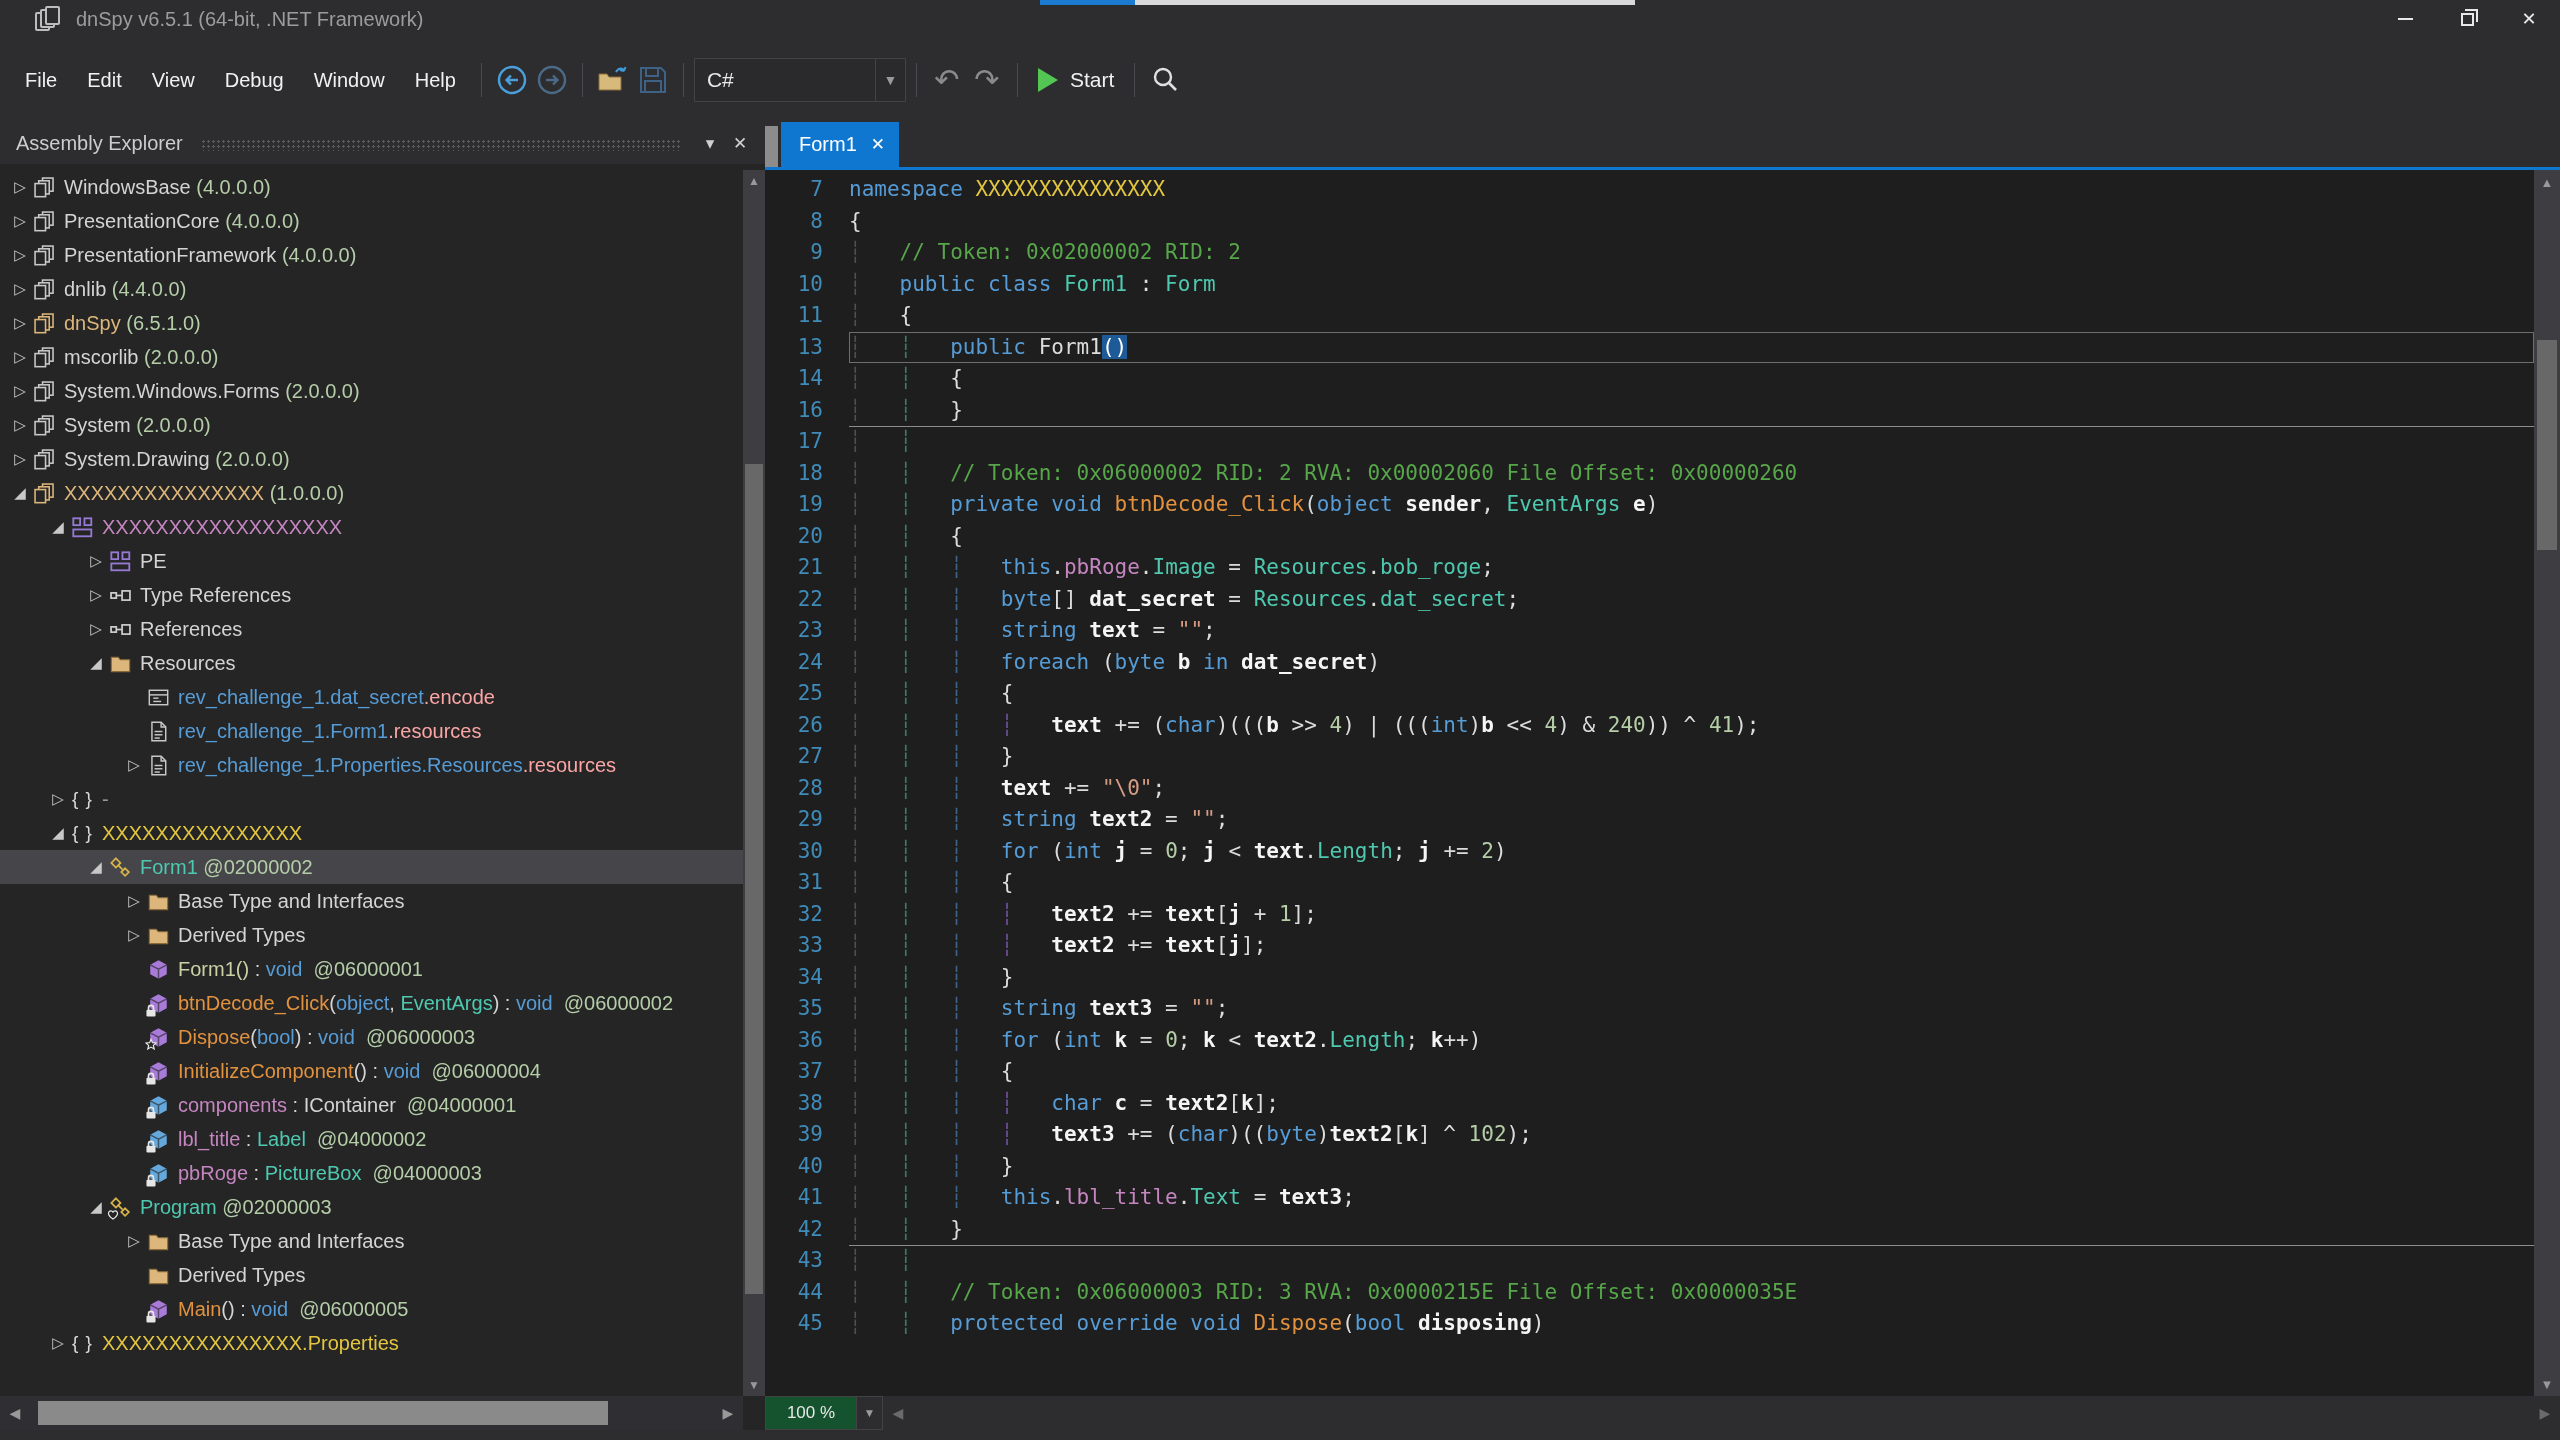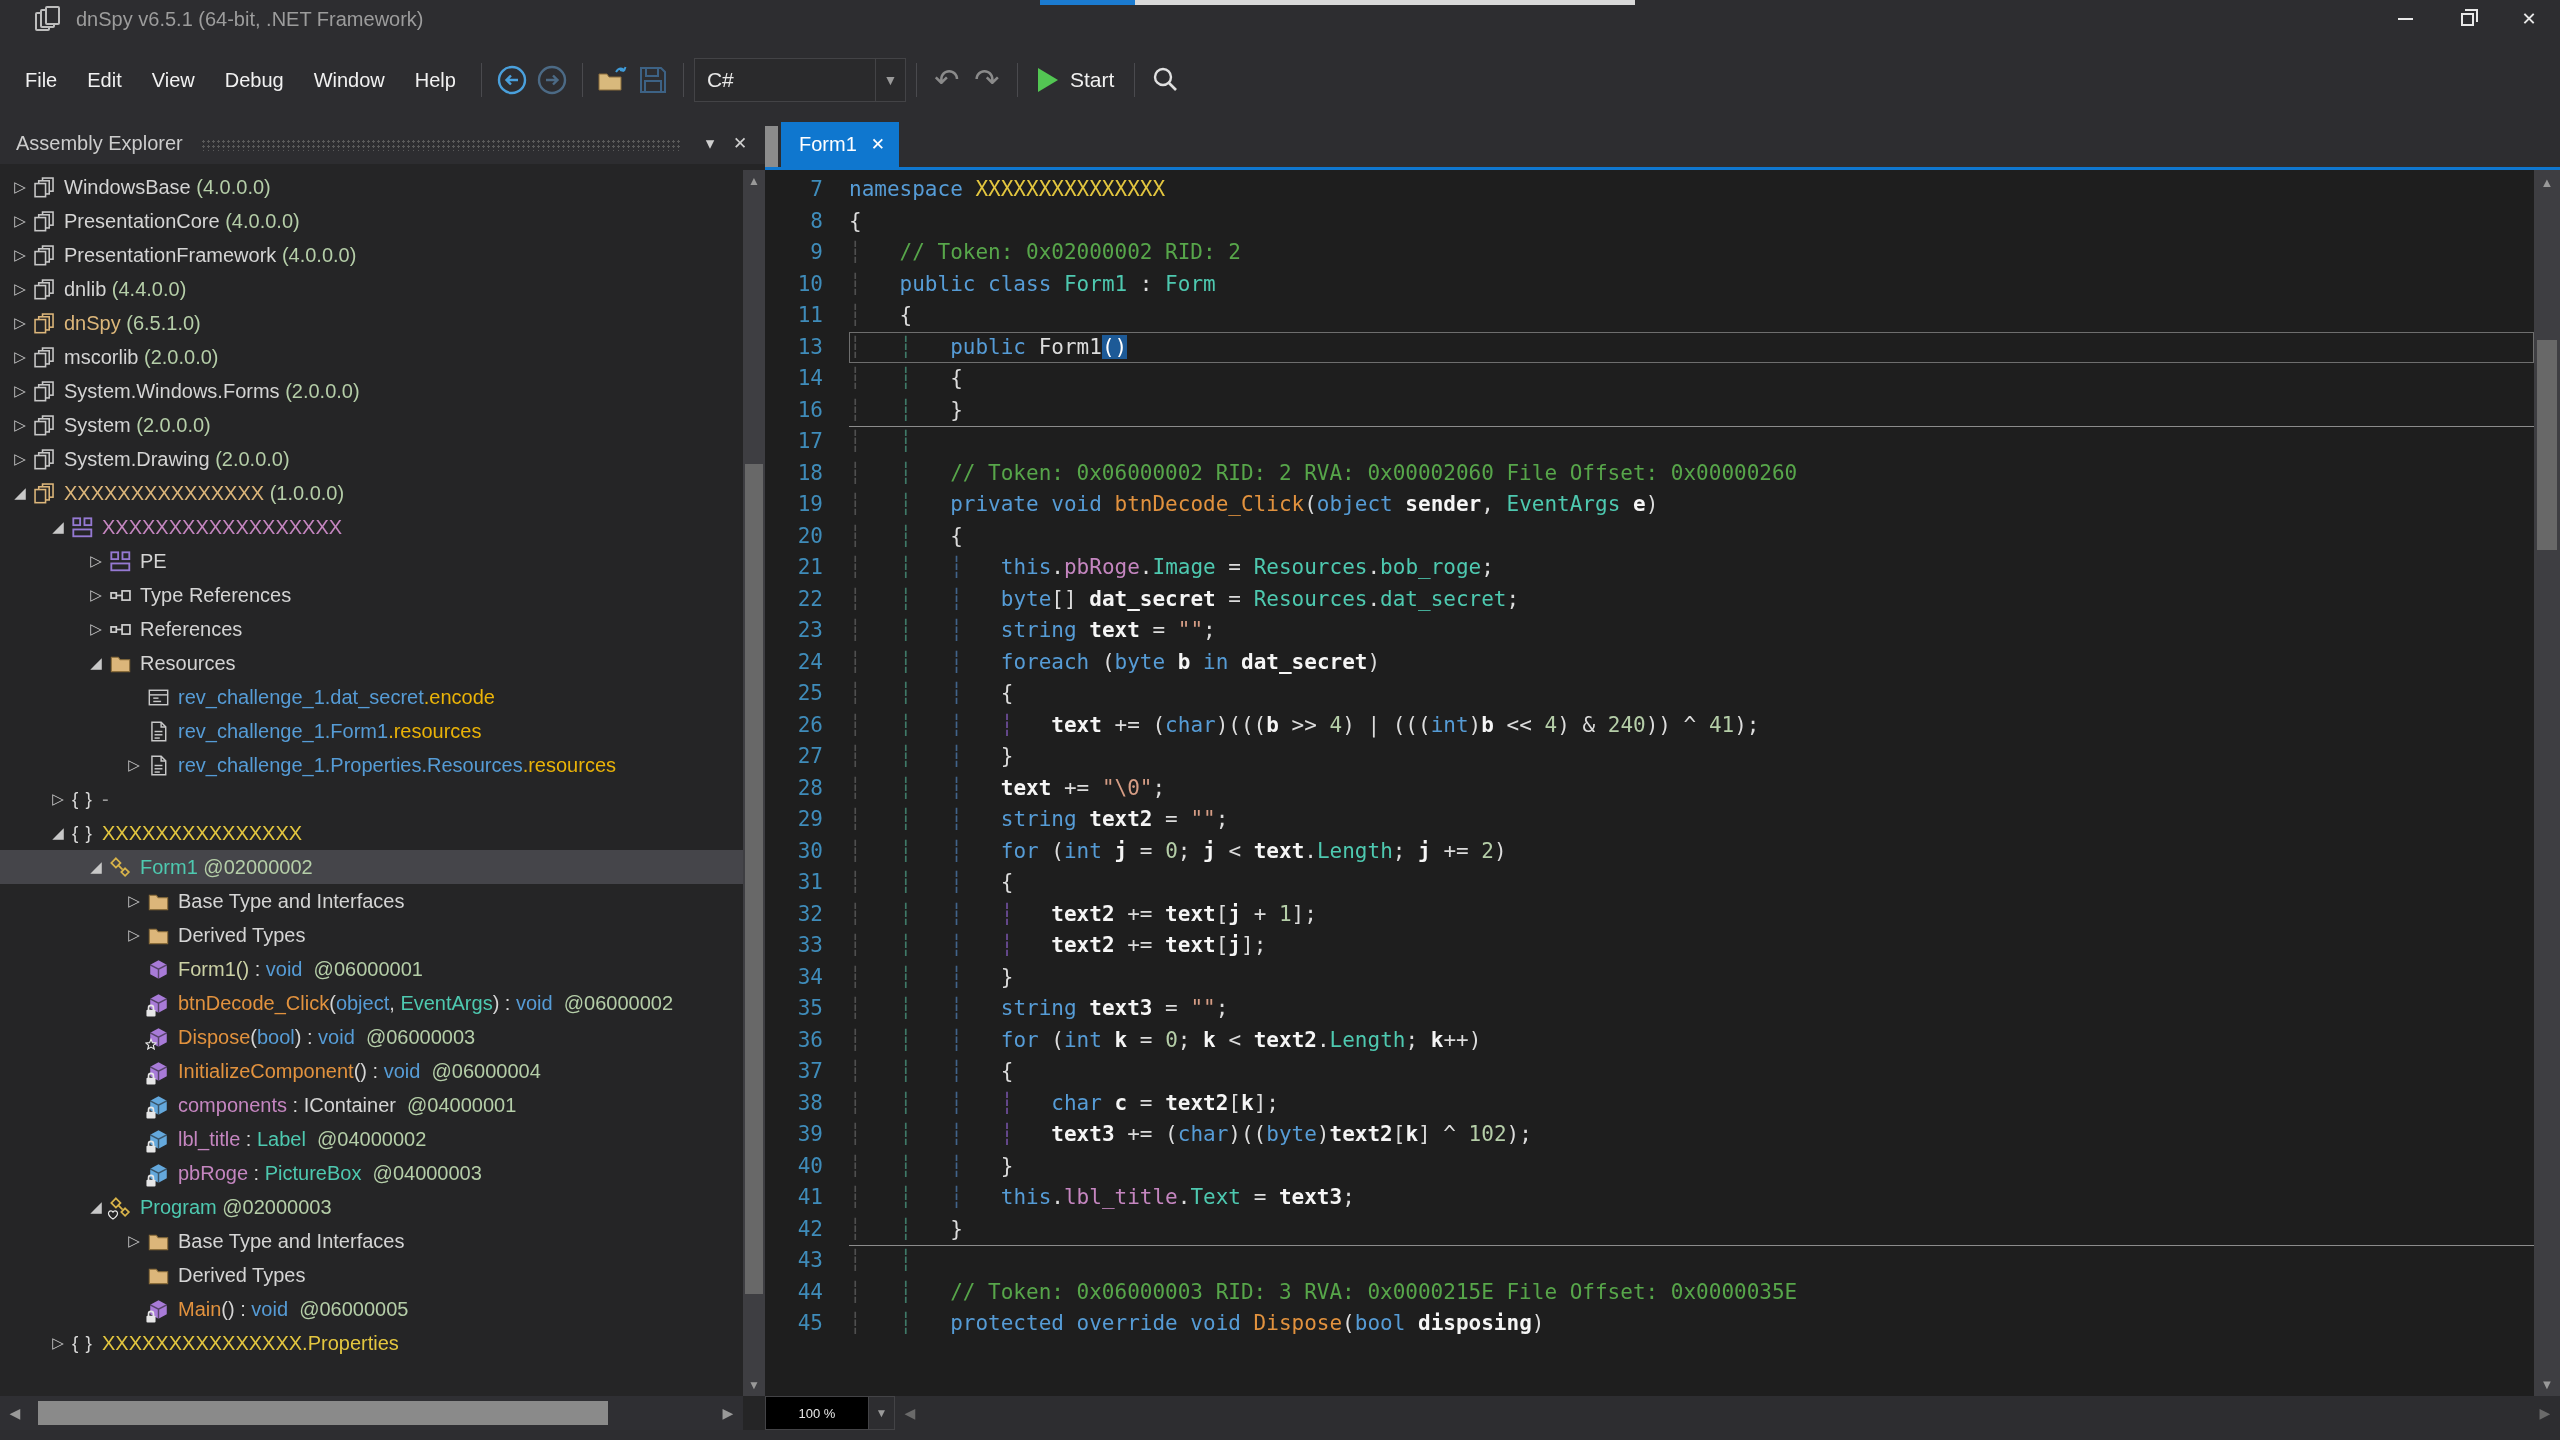--- a/index.html
+++ b/index.html
@@ -63,21 +63,21 @@
   .i16 { width:21px; height:21px; }
   .ovl { position:absolute; left:-3px; bottom:-3px; width:12px; height:13px; }
   .braces-txt { color:#d8d8d8; font-size:19px; letter-spacing:1px; }
   .tlabel { white-space:pre; }
   .c-gray { color:#c8c8c8; } .c-tan { color:#dcb67a; } .c-purple { color:#9579d2; }
   .c-white { color:#cfcfcf; } .c-mcube { color:#a87bd8; } .c-fcube { color:#64a8dc; }
   
   .t-a { color:#d4d4d4;margin-top:8px; } .t-ver { color:#b5cea8; } .t-tan { color:#dcb67a; }
   .t-nsy { color:#e3c63f; } .t-cls { color:#4ec9b0; } .t-mth { color:#e2923e; }
   .t-fldn { color:#c586c0; } .t-kw { color:#569cd6; } .t-ty { color:#4ec9b0; }
-  .t-tok { color:#b5cea8; } .t-res { color:#569cd6; } .t-ext { color:#eab308; }
+  .t-tok { color:#b5cea8; } .t-res { color:#569cd6; } .t-ext { color:#fca5a5; }
   .t-gray { color:#9a9a9a; } .t-ctor { color:#cbd1a5; }
 
   
   .vsb { position:absolute; top:0; right:0; bottom:0; width:22px; background:#3e3e42; }
   .vsb .arr { height:22px; display:flex; align-items:center; justify-content:center; color:#999; font-size:12px; }
   .vsb .arr.dn { position:absolute; bottom:0; left:0; right:0; }
   .vsb .thumb { position:absolute; left:2px; right:2px; background:#686868; }
   .hsb { height:34px; background:#2f2f33; display:flex; align-items:center; position:relative; flex:none; }
   .hsb .arr { width:30px; text-align:center; color:#999; font-size:14px; }
   .hsb .thumb { position:absolute; top:5px; height:24px; background:#8a8a8a; }
@@ -104,22 +104,22 @@
   .s-loc { color:#f5f5f5; font-weight:bold; } .s-prm { color:#f5f5f5; font-weight:bold; }
   .s-brsel { background:#1d5a97; color:#ffffff; }
   .g0 { color:#4f4f4f; } .g1 { color:#3f7a68; } .g2 { color:#41638a; } .g3 { color:#7250a0; }
 
   .code-vsb { width:26px; background:#3e3e42; position:relative; flex:none; }
   .code-vsb .arr { height:24px; display:flex; align-items:center; justify-content:center; color:#999; font-size:13px; }
   .code-vsb .arr.dn { position:absolute; bottom:0; left:0; right:0; }
   .code-vsb .thumb { position:absolute; left:3px; right:3px; background:#686868; }
 
   .editor-bottom { height:34px; display:flex; align-items:stretch; background:#2d2d30; flex:none; }
-  .zoom-combo { width:104px; background:#000000; border:1px solid #434346; display:flex; align-items:center;
-    justify-content:center; font-size:13px; color:#e8e8e8; }
+  .zoom-combo { width:92px; background:#14532d; border:1px solid #434346; display:flex; align-items:center;
+    justify-content:center; font-size:17px; color:#e8e8e8; }
   .zoom-btn { width:26px; background:#2d2d30; border:1px solid #434346; border-left:none; display:flex;
     align-items:center; justify-content:center; color:#9a9a9a; font-size:12px; }
   .code-hsb { flex:1; display:flex; align-items:center; background:#2d2d30; }
   .code-hsb .arr { width:30px; text-align:center; color:#6a6a6a; font-size:14px; }
 
   .bottom-strip { height:10px; background:#2d2d30; }
   svg { display:block; }
 </style>
 </head>
 <body>

